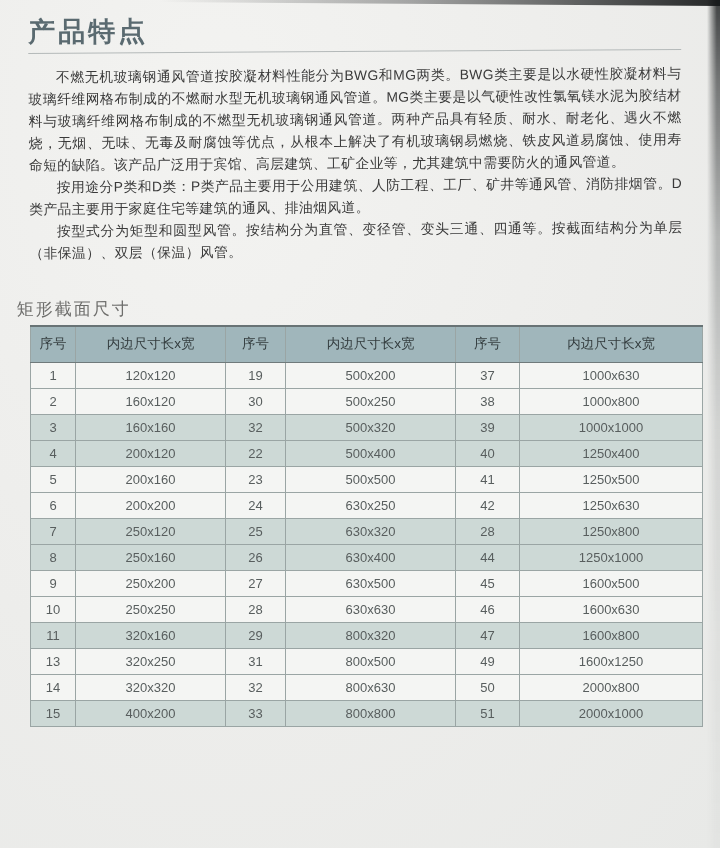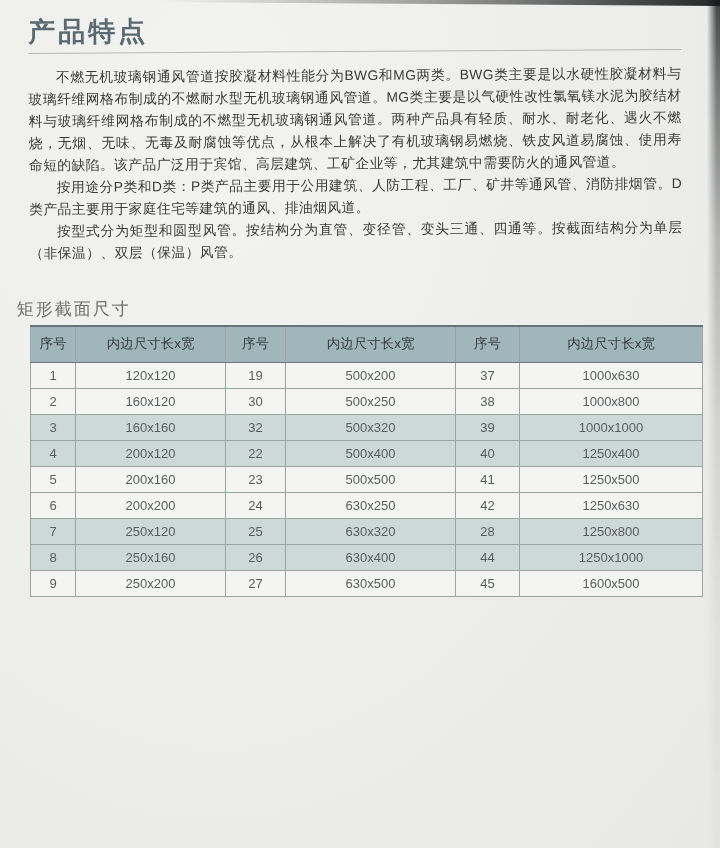--- a/index.html
+++ b/index.html
@@ -168,16 +168,56 @@
           <td>1250x1000</td>
         </tr>
         <tr>
           <td>9</td>
           <td>250x200</td>
           <td>27</td>
           <td>630x500</td>
           <td>45</td>
           <td>1600x500</td>
         </tr>
+        <tr>
+          <td>10</td>
+          <td>250x250</td>
+          <td>28</td>
+          <td>630x630</td>
+          <td>46</td>
+          <td>1600x630</td>
+        </tr>
+        <tr class="stripe">
+          <td>11</td>
+          <td>320x160</td>
+          <td>29</td>
+          <td>800x320</td>
+          <td>47</td>
+          <td>1600x800</td>
+        </tr>
+        <tr>
+          <td>13</td>
+          <td>320x250</td>
+          <td>31</td>
+          <td>800x500</td>
+          <td>49</td>
+          <td>1600x1250</td>
+        </tr>
+        <tr>
+          <td>14</td>
+          <td>320x320</td>
+          <td>32</td>
+          <td>800x630</td>
+          <td>50</td>
+          <td>2000x800</td>
+        </tr>
+        <tr class="stripe">
+          <td>15</td>
+          <td>400x200</td>
+          <td>33</td>
+          <td>800x800</td>
+          <td>51</td>
+          <td>2000x1000</td>
+        </tr>
       </tbody>
   </table>
 
 </div>
 
 </body></html>

